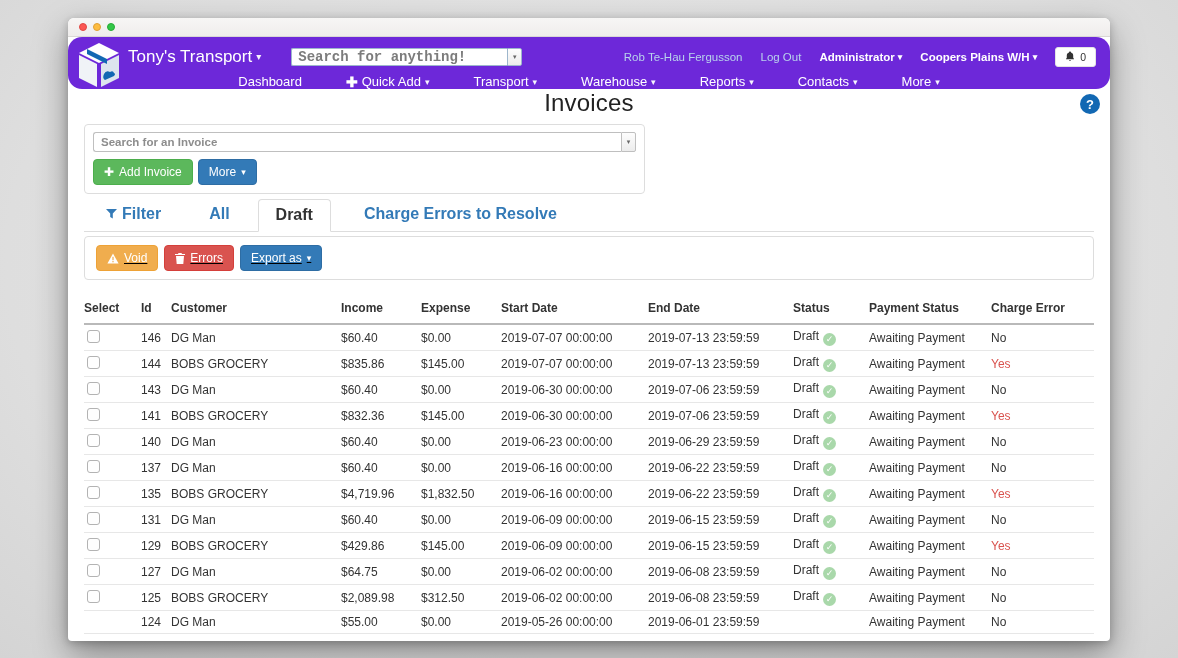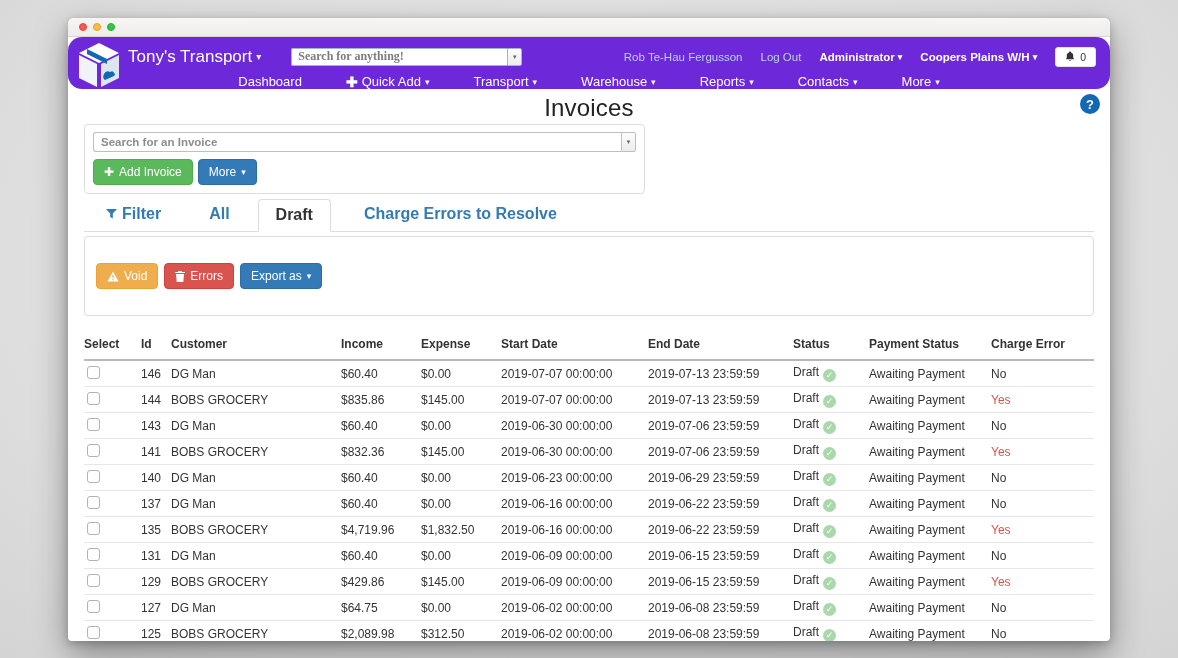--- a/index.html
+++ b/index.html
@@ -26,21 +26,21 @@
 
   
   .navbar { height:52px; background:#6d28d9; position:relative; color:#fff;border-radius:14px; }
   .nav-top { height:33px; display:flex; align-items:center; padding:0 14px 0 60px; position:relative; }
   .logo { position:absolute; left:9px; top:5px; width:44px; height:46px; z-index:5; }
   .brand { font-size:17px; color:#fff; display:flex; align-items:center; gap:4px; margin-top:6px; cursor:pointer; white-space:nowrap; }
   .brand .caret { font-size:10px; opacity:.95; }
   .nav-search { display:flex; margin-left:30px; margin-top:6px; }
   .nav-search input {
     width:216px; height:18px; border:1px solid #9db6cc; border-right:none; border-radius:2px 0 0 2px;
-    font-size:12px; padding:0 6px; font-family:Liberation Serif, serif; color:#333; background:#fff;
+    font-size:14px; padding:0 6px; font-family:Liberation Mono, monospace; color:#333; background:#fff;
   }
   .nav-search input::placeholder { color:#7c7c7c; font-weight:bold; }
   .combo-btn {
     width:15px; height:18px; border:1px solid #9db6cc; border-radius:0 2px 2px 0; background:linear-gradient(#fdfdfd,#ececec);
     display:flex; align-items:center; justify-content:center; font-size:7px; color:#666; cursor:pointer;
   }
   .nav-right { margin-left:auto; display:flex; align-items:center; gap:18px; margin-top:6px; font-size:11.5px; white-space:nowrap; }
   .nav-right .muted-link { color:#b9d3ec; cursor:pointer; }
   .nav-right .strong-link { color:#fff; font-weight:bold; cursor:pointer; display:flex; align-items:center; gap:3px; }
   .nav-right .caret { font-size:9px; }
@@ -48,21 +48,21 @@
     background:#fff; border:1px solid #e4e4e4; border-radius:3px; height:20px; padding:0 9px;
     display:flex; align-items:center; gap:5px; color:#333; font-size:10.5px; cursor:pointer;
   }
   .nav-menu { height:23px; display:flex; justify-content:center; gap:44px; font-size:13px; }
   .nav-item { color:#fff; cursor:pointer; display:flex; align-items:center; gap:4px; white-space:nowrap; }
   .nav-item .caret { font-size:9px; opacity:.95; }
   .nav-item .plus { font-weight:bold; font-size:14px; }
 
   
   .content { background:#fff; height:548px; position:relative; }
-  .page-header { position:relative; height:32px; padding-top:5px; text-align:center; }
+  .page-header { position:relative; height:32px; text-align:center; }
   .page-title { font-size:24px; font-weight:500; color:#222; letter-spacing:.2px; }
   .help-icon {
     position:absolute; right:10px; top:5px; width:20px; height:20px; border-radius:50%;
     background:#1268b3; color:#fff; font-weight:bold; font-size:13px; display:flex; align-items:center; justify-content:center; cursor:pointer;
   }
 
   .search-panel {
     margin:3px 0 0 16px; width:561px; border:1px solid #ddd; border-radius:4px; padding:7px 8px 8px;
   }
   .search-combo { display:flex;justify-content:flex-end; }
@@ -87,21 +87,21 @@
   .tab-link { color:#337ab7; font-weight:bold; cursor:pointer; padding-bottom:8px; display:flex; align-items:center; gap:5px; white-space:nowrap; }
   .tab-filter { margin-left:22px; }
   .tab-all { margin-left:48px; }
   .tab-active {
     margin-left:28px; background:#fff; border:1px solid #ddd; border-bottom:1px solid #fff; margin-bottom:-1px;
     border-radius:4px 4px 0 0; padding:6px 17px 7px; color:#333; font-weight:bold; cursor:default; white-space:nowrap;
   }
   .tab-charge { margin-left:33px; }
 
   .actions-panel {
-    margin:4px 16px 14px; border:1px solid #ddd; border-radius:4px; padding:26px 11px; display:flex; gap:6px;
+    margin:4px 16px 14px; border:1px solid #ddd; border-radius:4px; padding:8px 11px; display:flex; gap:6px;text-decoration:underline;
   }
 
   
   table.invoices { margin:13px 16px 0; width:1010px; border-collapse:collapse; font-size:12px; color:#333; table-layout:fixed; }
   .invoices th {
     text-align:left; font-weight:bold; padding:7px 6px 8px 0; border-bottom:2px solid #b9b9b9; white-space:nowrap;
   }
   .invoices td { padding:4px 6px 4px 0; border-bottom:1px solid #e7e7e7; white-space:nowrap; overflow:hidden; height:23px; }
   .checkbox {
     width:13px; height:13px; border:1px solid #b3b3b3; border-radius:3px; background:#fefefe; display:inline-block; cursor:pointer; margin-left:3px;

